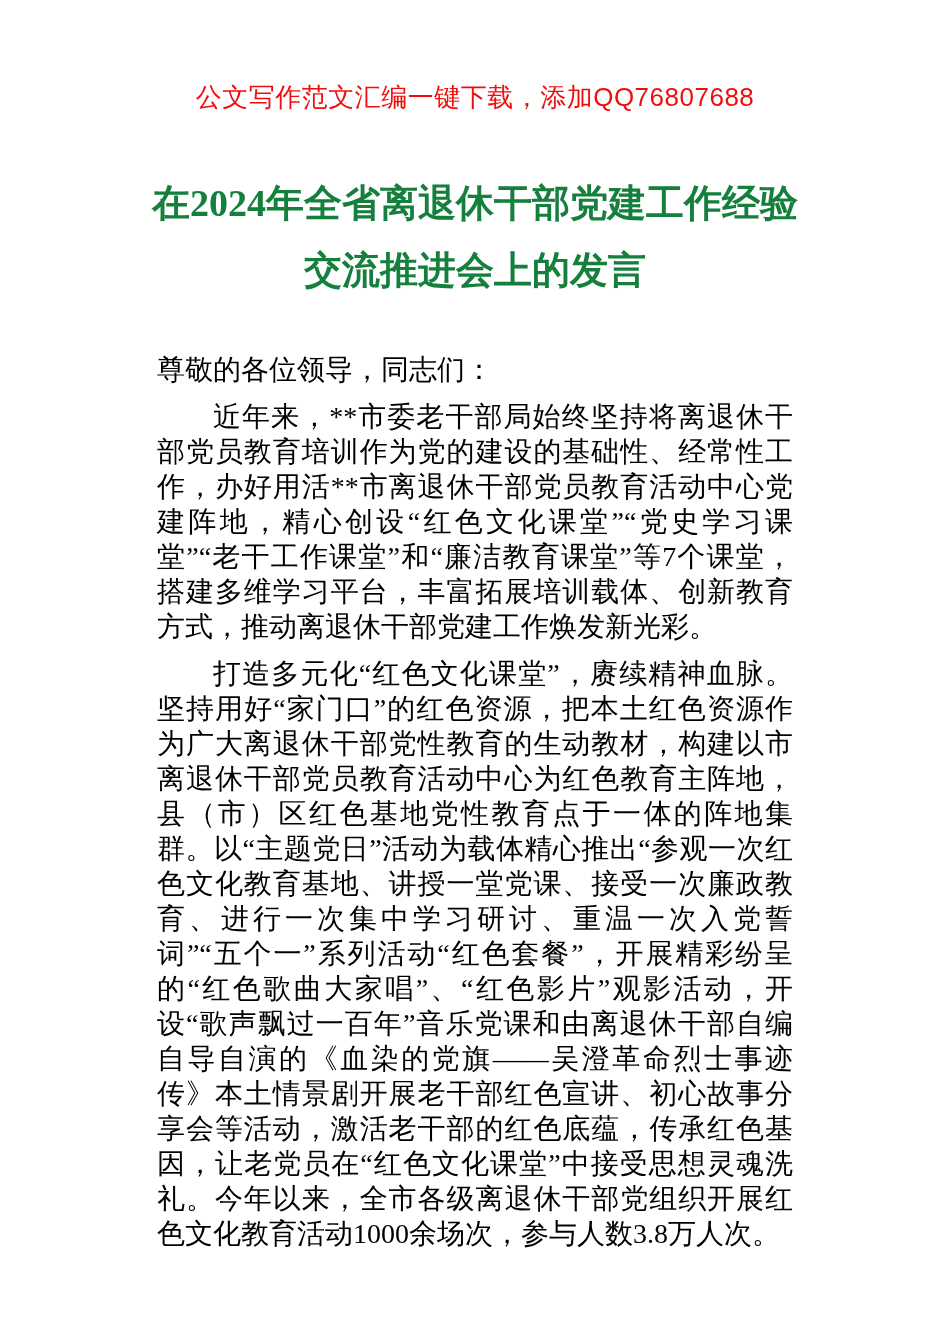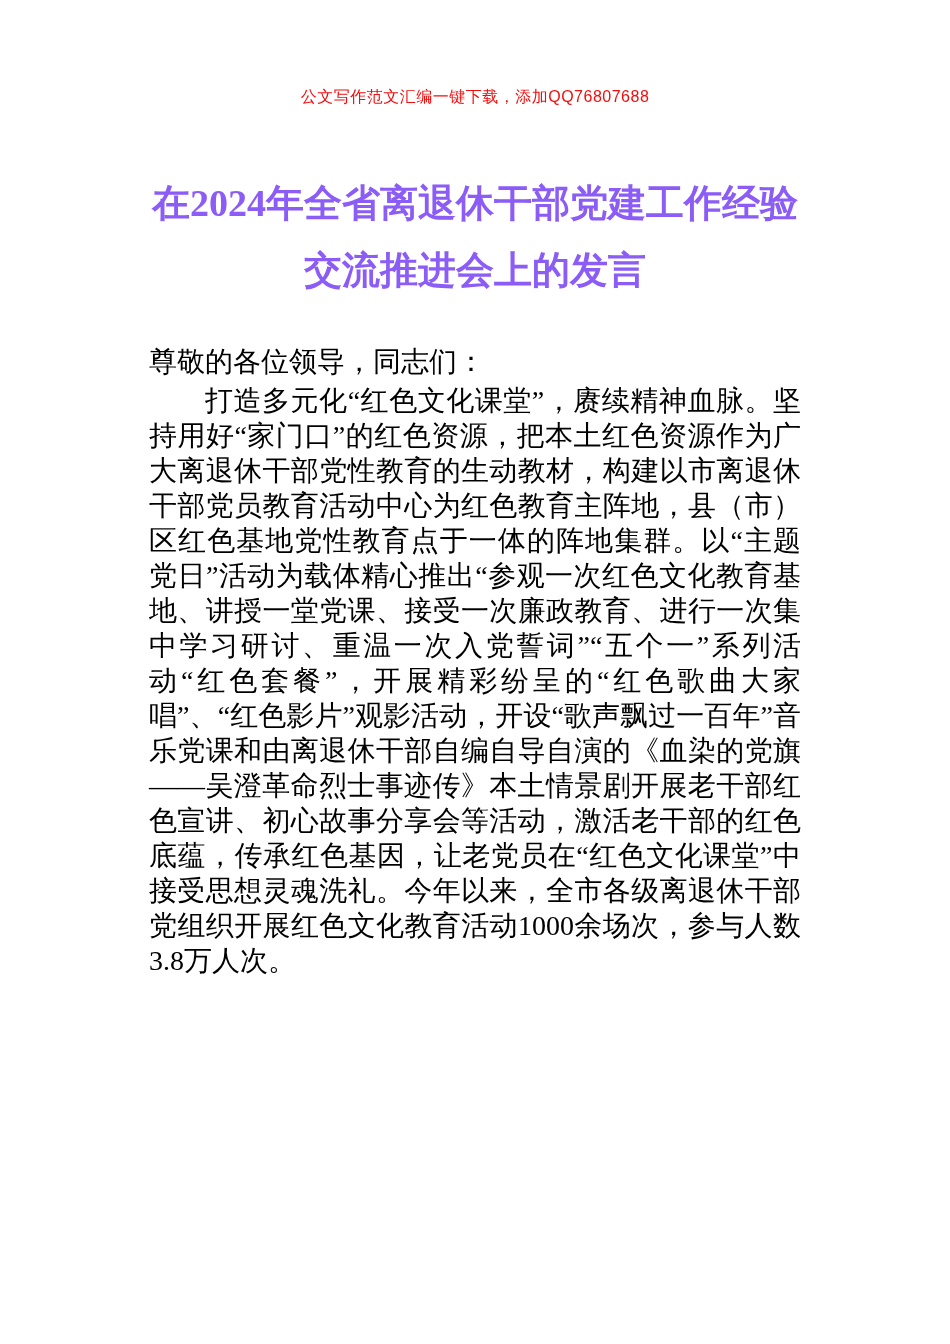--- a/index.html
+++ b/index.html
@@ -16,64 +16,65 @@
     font-family: "Liberation Serif", serif;
     color: #000000;
   }
   .promo-banner {
     position: absolute;
     top: 84px;
     left: 0;
     width: 950px;
     text-align: center;
     font-family: "Liberation Sans", sans-serif;
-    font-size: 16px;
+    font-size: 26px;
     line-height: 26px;
     color: #f20d0d;
     letter-spacing: 0.5px;
     white-space: nowrap;
   }
   .doc-title {
     position: absolute;
     top: 170px;
     left: 145px;
     width: 660px;
     margin: 0;
     font-family: "Liberation Serif", serif;
     font-size: 38px;
     font-weight: bold;
     line-height: 67px;
     text-align: center;
-    color: #8b5cf6;
+    color: #15803d;
   }
   .doc-body {
     position: absolute;
     top: 340px;
     left: 145px;
     width: 660px;
     font-size: 28px;
     line-height: 35px;
     text-align: justify;
     color: #000000;
   }
   .doc-body p {
-    margin: 4px;
+    margin: 12px;
     padding: 0;
   }
   .doc-body p.indent {
     text-indent: 56px;
   }
 </style>
 </head>
 <body>
 
 <div class="page">
 
   <div class="promo-banner">公文写作范文汇编一键下载，添加QQ76807688</div>
 
   <h1 class="doc-title">在2024年全省离退休干部党建工作经验交流推进会上的发言</h1>
 
   <div class="doc-body">
     <p class="greeting">尊敬的各位领导，同志们：</p>
+    <p class="indent">近年来，**市委老干部局始终坚持将离退休干部党员教育培训作为党的建设的基础性、经常性工作，办好用活**市离退休干部党员教育活动中心党建阵地，精心创设“红色文化课堂”“党史学习课堂”“老干工作课堂”和“廉洁教育课堂”等7个课堂，搭建多维学习平台，丰富拓展培训载体、创新教育方式，推动离退休干部党建工作焕发新光彩。</p>
     <p class="indent">打造多元化“红色文化课堂”，赓续精神血脉。坚持用好“家门口”的红色资源，把本土红色资源作为广大离退休干部党性教育的生动教材，构建以市离退休干部党员教育活动中心为红色教育主阵地，县（市）区红色基地党性教育点于一体的阵地集群。以“主题党日”活动为载体精心推出“参观一次红色文化教育基地、讲授一堂党课、接受一次廉政教育、进行一次集中学习研讨、重温一次入党誓词”“五个一”系列活动“红色套餐”，开展精彩纷呈的“红色歌曲大家唱”、“红色影片”观影活动，开设“歌声飘过一百年”音乐党课和由离退休干部自编自导自演的《血染的党旗——吴澄革命烈士事迹传》本土情景剧开展老干部红色宣讲、初心故事分享会等活动，激活老干部的红色底蕴，传承红色基因，让老党员在“红色文化课堂”中接受思想灵魂洗礼。今年以来，全市各级离退休干部党组织开展红色文化教育活动1000余场次，参与人数3.8万人次。</p>
   </div>
 
 </div>
 
 </body></html>

